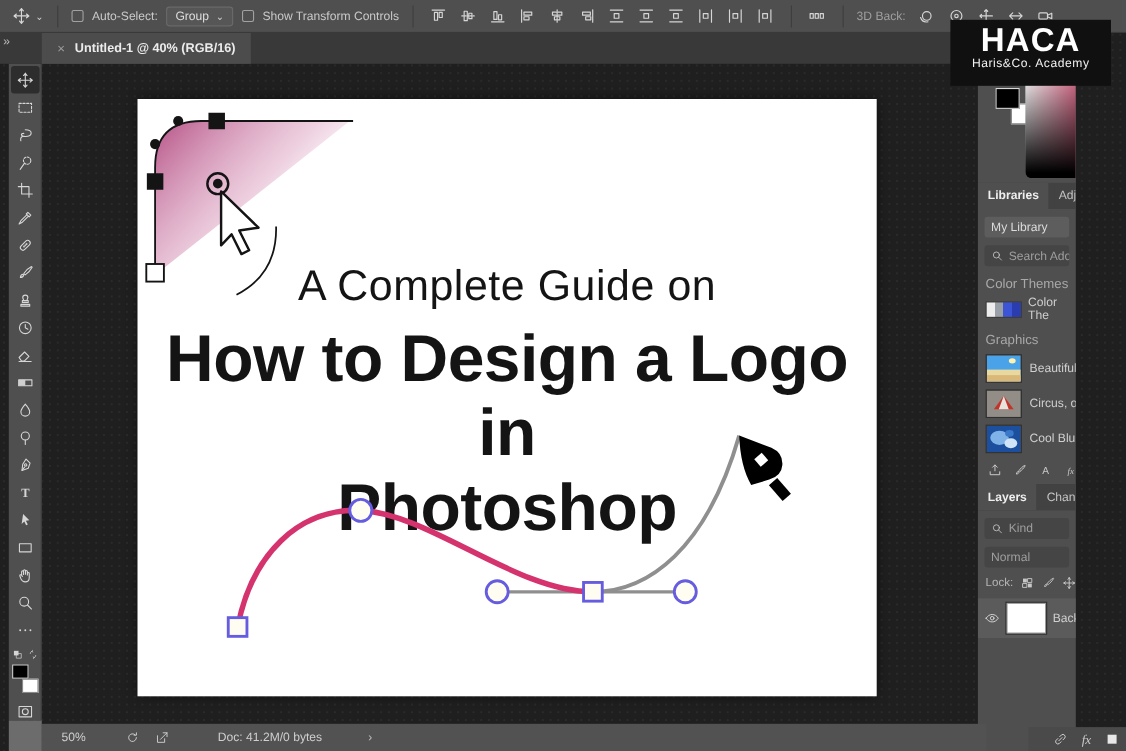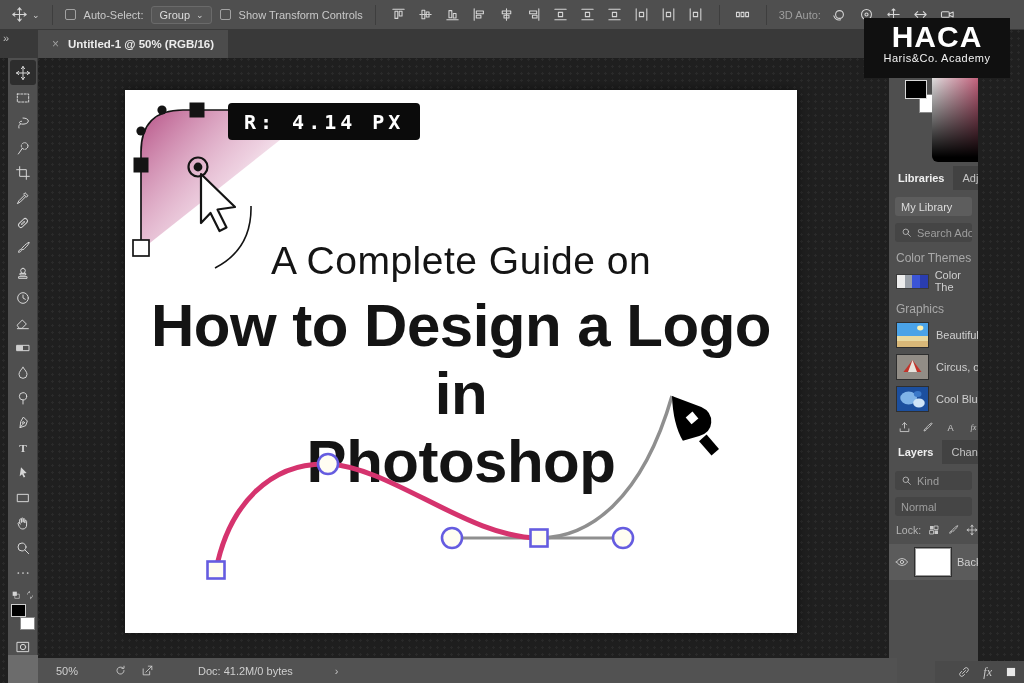--- a/index.html
+++ b/index.html
@@ -200,21 +200,21 @@
     </div>
   <div class="ob-sep"></div>
   <span class="icon-btn">
       <svg class="ticon" viewBox="0 0 24 24" fill="none" stroke="#d6d6d6" stroke-width="1.5" stroke-linecap="round" stroke-linejoin="round">
         <rect x="3.5" y="9" width="4" height="6"></rect>
         <rect x="10" y="9" width="4" height="6"></rect>
         <rect x="16.5" y="9" width="4" height="6"></rect>
       </svg>
     </span>
   <div class="ob-sep"></div>
-  <span class="ob-label" style="color:#9e9e9e">3D Auto:</span>
+  <span class="ob-label" style="color:#9e9e9e">3D Back:</span>
   <div id="mode3d-icons">
       <span class="icon-btn">
         <svg class="ticon" viewBox="0 0 24 24" fill="none" stroke="#d6d6d6" stroke-width="1.5" stroke-linecap="round" stroke-linejoin="round">
           <circle cx="12" cy="12" r="5.5"></circle>
           <path d="M4 14c1.5 4 5 6.5 9.5 5.5"></path>
         </svg>
       </span>
       <span class="icon-btn">
         <svg class="ticon" viewBox="0 0 24 24" fill="none" stroke="#d6d6d6" stroke-width="1.5" stroke-linecap="round" stroke-linejoin="round">
           <circle cx="12" cy="12" r="7"></circle>
@@ -237,21 +237,21 @@
           <path d="M14.5 11 20 8.5v7L14.5 13"></path>
         </svg>
       </span>
     </div>
 </div>
 
 <div id="tab-row" class="abs dots">
   <span id="panel-overflow">»</span>
   <div id="doc-tab">
     <span class="close">×</span>
-    <span class="title">Untitled-1 @ 50% (RGB/16)</span>
+    <span class="title">Untitled-1 @ 40% (RGB/16)</span>
   </div>
 </div>
 
 <div id="toolbar" class="abs">
   <div id="tools-list" style="display:flex;flex-direction:column;align-items:center;">
       <div class="tool sel">
         <svg class="ticon" viewBox="0 0 24 24" fill="none" stroke="#d6d6d6" stroke-width="1.5" stroke-linecap="round" stroke-linejoin="round">
           <path d="M12 2.5v19M2.5 12h19M12 2.5l-2.4 3M12 2.5l2.4 3M12 21.5l-2.4-3M12 21.5l2.4-3M2.5 12l3-2.4M2.5 12l3 2.4M21.5 12l-3-2.4M21.5 12l-3 2.4"></path>
         </svg>
       </div>
@@ -449,21 +449,20 @@
     <rect x="82.5" y="471.5" width="17" height="17" fill="#fffdf2" stroke="#655ce0" stroke-width="2.6"></rect>
     <rect x="405.5" y="439.5" width="17" height="17" fill="#fffdf2" stroke="#655ce0" stroke-width="2.6"></rect>
 
     <g transform="translate(547,306) rotate(4)">
       <path d="M0 0 L30 9 Q41 13 41 24 Q41 34 30 38 L14 44 Q3 28 0 0 Z" fill="#000"></path>
       <rect x="17" y="16" width="9" height="9" transform="rotate(45 21.5 20.5)" fill="#fff"></rect>
       <rect x="31" y="41" width="19" height="10" transform="rotate(45 40 46)" fill="#000"></rect>
     </g>
   </svg>
 
-  <div id="radius-badge">R: 4.14 PX</div>
 </div>
 
 <div id="haca-logo" class="abs">
   <div id="haca-title">HACA</div>
   <div id="haca-sub">Haris&amp;Co. Academy</div>
 </div>
 
 <div id="right-strip" class="abs">
   <span>
       <svg class="ticon" viewBox="0 0 24 24" fill="none" stroke="#d6d6d6" stroke-width="1.5" stroke-linecap="round" stroke-linejoin="round">

